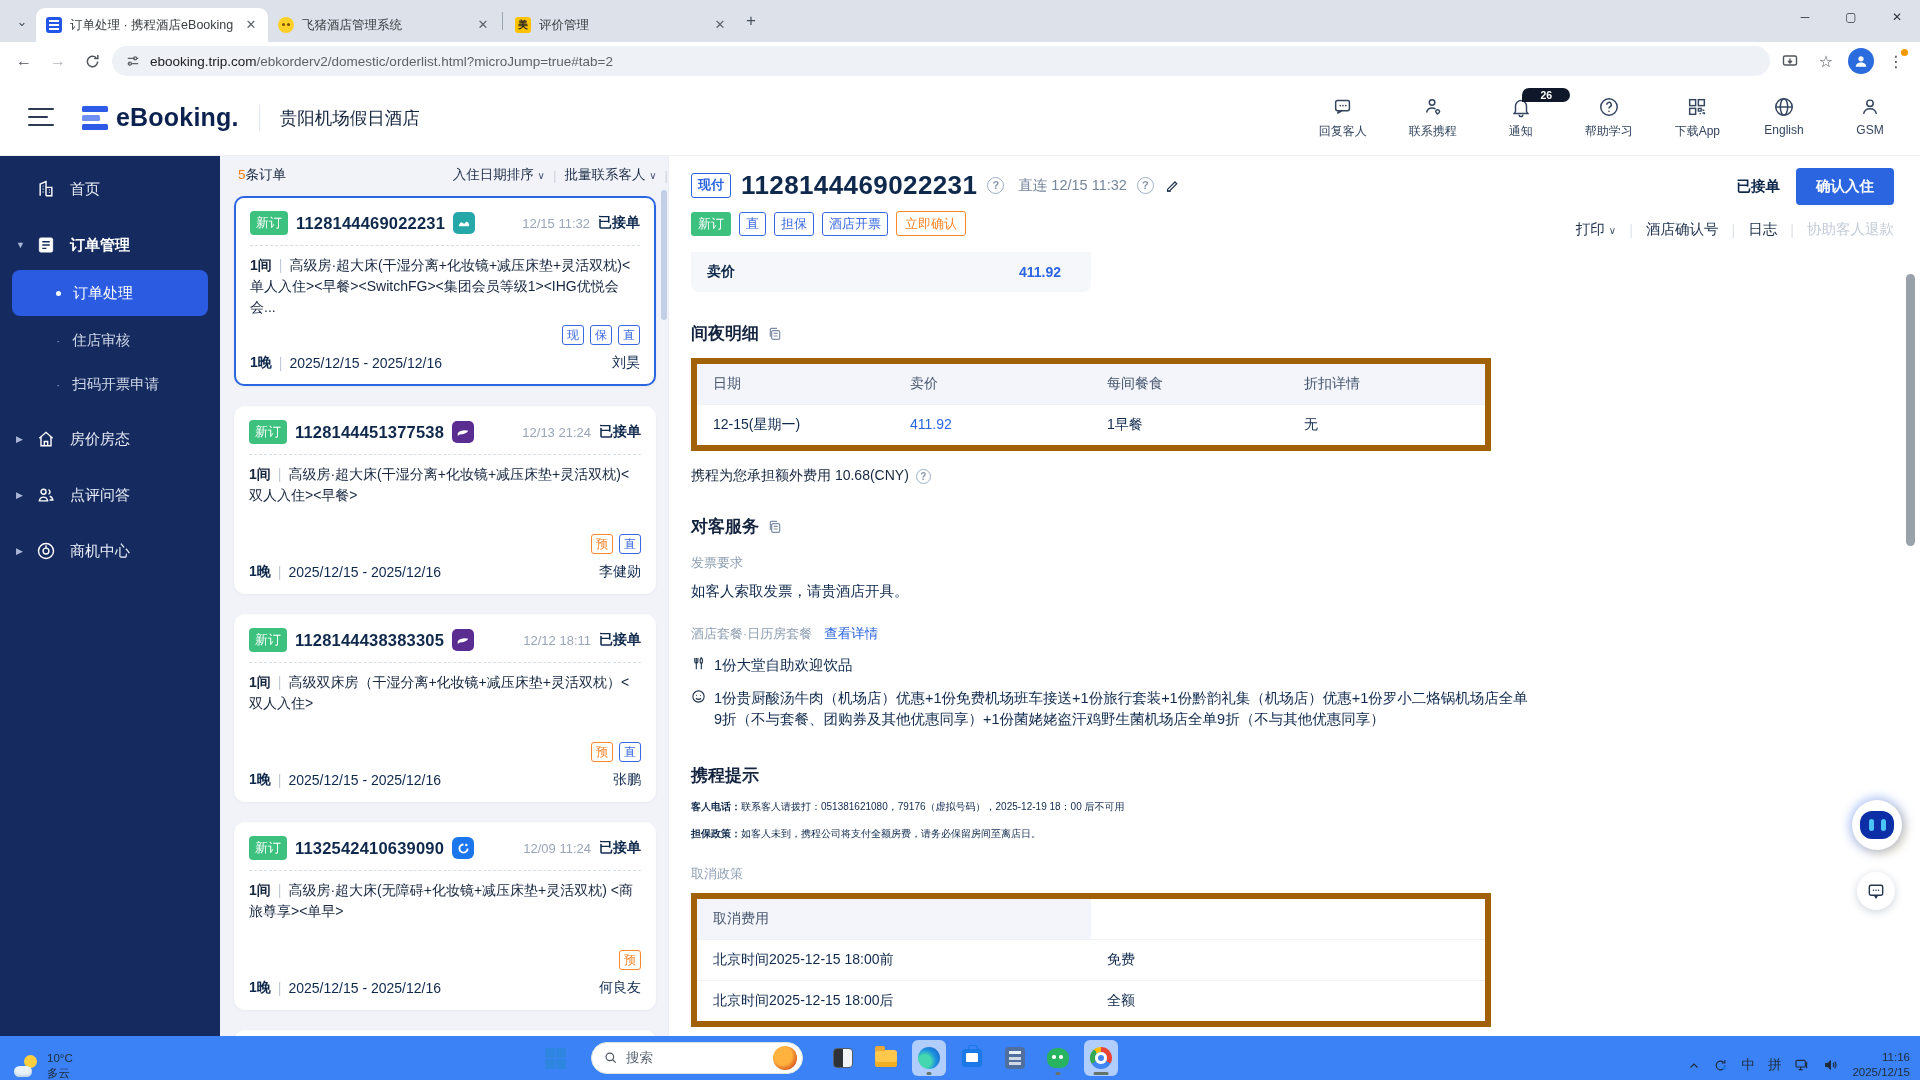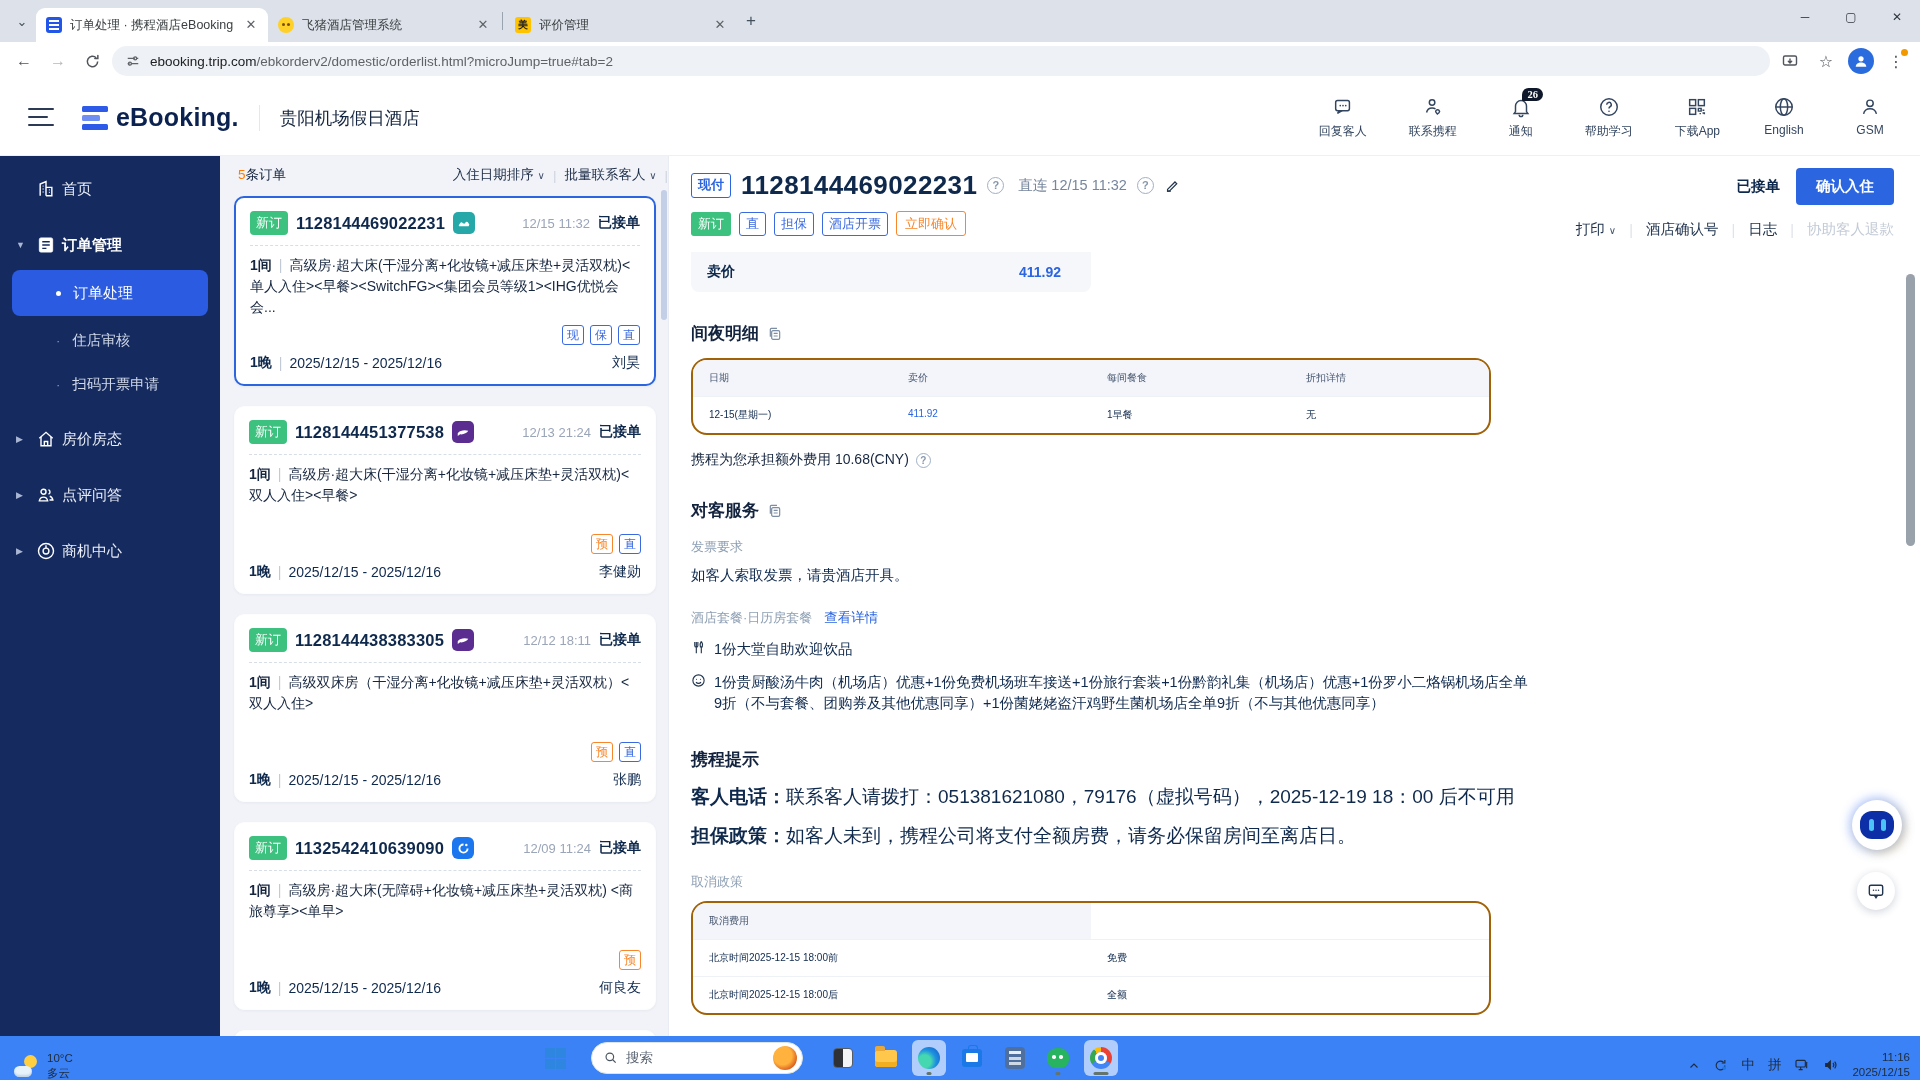--- a/index.html
+++ b/index.html
@@ -47,25 +47,25 @@
   .logo-mark i { position:absolute; left:0; height:6px; border-radius:1.5px; background:#2d5be8; }
   .logo-mark i:nth-child(1){ top:1px; width:26px; }
   .logo-mark i:nth-child(2){ top:10px; width:18px; background:#6f8ff2; }
   .logo-mark i:nth-child(3){ top:19px; width:26px; }
   .logo-text { font-size:25px; font-weight:800; color:#0b2150; letter-spacing:.2px; }
   .hd-divider { width:1px; height:26px; background:#e3e7ee; margin:0 20px; }
   .hotel-name { font-size:17.5px; color:#15253f; }
   .hd-actions { margin-left:auto; display:flex; align-items:flex-start; gap:42px; }
   .hd-item { display:flex; flex-direction:column; align-items:center; gap:5px; color:#33455f; font-size:12px; position:relative; min-width:44px; }
   .hd-item svg { stroke:#33455f; }
-  .hd-badge { position:absolute; top:-8px; left:54%; background:#0f172a; color:#fff; font-size:10.5px; font-weight:bold; padding:1px 5px; border-radius:8px 8px 8px 1px;font-family:Liberation Serif, serif; }
+  .hd-badge { position:absolute; top:-8px; left:54%; background:#0f172a; color:#fff; font-size:10.5px; font-weight:bold; padding:1px 18px; border-radius:8px 8px 8px 1px; }
 
   
   .sidebar { position:absolute; top:156px; bottom:44px; left:0; width:220px; background:#152a5e; color:#e9edf7; overflow:hidden; }
-  .s-item { display:flex; align-items:center; gap:6px; height:46px; padding-left:36px; font-size:15px; position:relative; }
+  .s-item { display:flex; align-items:center; gap:14px; height:46px; padding-left:36px; font-size:15px; position:relative; }
   .s-item svg { stroke:#fff; }
   .s-caret { position:absolute; left:16px; font-size:9px; color:#aab7d4; }
   .s-group-label { font-weight:bold; color:#fff; }
   .s-sel { margin:2px 12px; height:46px; background:#2a5be0; border-radius:8px; display:flex; align-items:center; padding-left:44px; gap:12px; font-weight:normal; color:#fff; font-size:15px; }
   .s-dot { width:5px; height:5px; background:#fff; border-radius:50%; }
   .s-sub { display:flex; align-items:center; gap:12px; height:44px; padding-left:56px; font-size:14.5px; color:#cfd7e8; }
   .s-sub .mini { color:#8d9cc0; font-size:13px; }
   .s-gap { height:10px; }
 
   
@@ -117,39 +117,39 @@
   .d-tools { position:absolute; right:0; top:52px; display:flex; align-items:center; gap:13px; font-size:14.5px; color:#22354f; }
   .d-tools .sep { color:#dfe3ea; }
   .d-tools .disabled { color:#c3cbd7; }
   .caret-sm { font-size:10px; color:#44556e; }
 
   .price-box { margin-top:16px; width:400px; background:#f5f7fb; border-radius:0 0 8px 8px; padding:11px 30px 11px 16px; display:flex; align-items:center; }
   .price-box .pl { font-weight:bold; }
   .price-box .pv { margin-left:auto; color:#2b65e0; font-weight:bold; }
 
   .sec-head { margin-top:30px; display:flex; align-items:center; gap:8px; font-size:17px; font-weight:800; color:#13233e; }
-  .tbl { margin-top:13px; width:800px; border:2px solid #a16207; border-radius:16px; overflow:hidden; font-size:10px; }
+  .tbl { margin-top:13px; width:800px; border:6px solid #a16207; border-radius:0; overflow:hidden; font-size:14px; }
   .tr4 { display:grid; grid-template-columns:25% 25% 25% 25%; }
   .tr2 { display:grid; grid-template-columns:50% 50%; }
   .tbl .th { background:#f3f5fa; color:#46566f; }
   .tbl .td, .tbl .th { padding:11px 16px; }
   .tbl .row { border-top:1px solid #eef1f6; }
   .blue-val { color:#2b65e0; }
 
   .fee-note { margin-top:16px; display:flex; align-items:center; gap:7px; font-size:14px; color:#16263f; }
 
   .sub-label { margin-top:16px; color:#8fa0b4; font-size:13px; }
   .body-text { margin-top:10px; font-size:14.5px; }
   .pkg-row { margin-top:24px; display:flex; align-items:center; gap:12px; font-size:13px; color:#8fa0b4; }
   .link { color:#2b65e0; font-size:13.5px; }
   .svc-line { margin-top:12px; display:flex; gap:8px; font-size:14.5px; line-height:1.45; align-items:flex-start; }
   .svc-line .txt { max-width:820px; }
   .svc-ic { margin-top:1px; color:#22354f; }
 
-  .tip-line { margin-top:13px; font-size:19px; }
+  .tip-line { margin-top:13px; font-size:10px; }
   .tip-line b { font-weight:bold; }
 
   .main-scroll { position:absolute; right:5px; top:274px; width:9px; height:272px; background:#99a1ab; border-radius:5px; }
 
   
   .float-robot { position:absolute; right:18px; top:800px; width:50px; height:50px; background:#fff; border-radius:50%; box-shadow:0 0 10px 3px rgba(90,140,255,.45), 3px 3px 8px rgba(250,200,80,.5); display:flex; align-items:center; justify-content:center; }
   .robot-face { width:34px; height:28px; background:#0c2fa8; border-radius:12px; display:flex; align-items:center; justify-content:center; gap:7px; }
   .robot-face i { width:5px; height:12px; background:#4cc3f7; border-radius:3px; }
   .float-chat { position:absolute; right:25px; top:872px; width:38px; height:38px; background:#fff; border-radius:50%; box-shadow:0 2px 8px rgba(20,40,80,.2); display:flex; align-items:center; justify-content:center; color:#22354f; }
 

